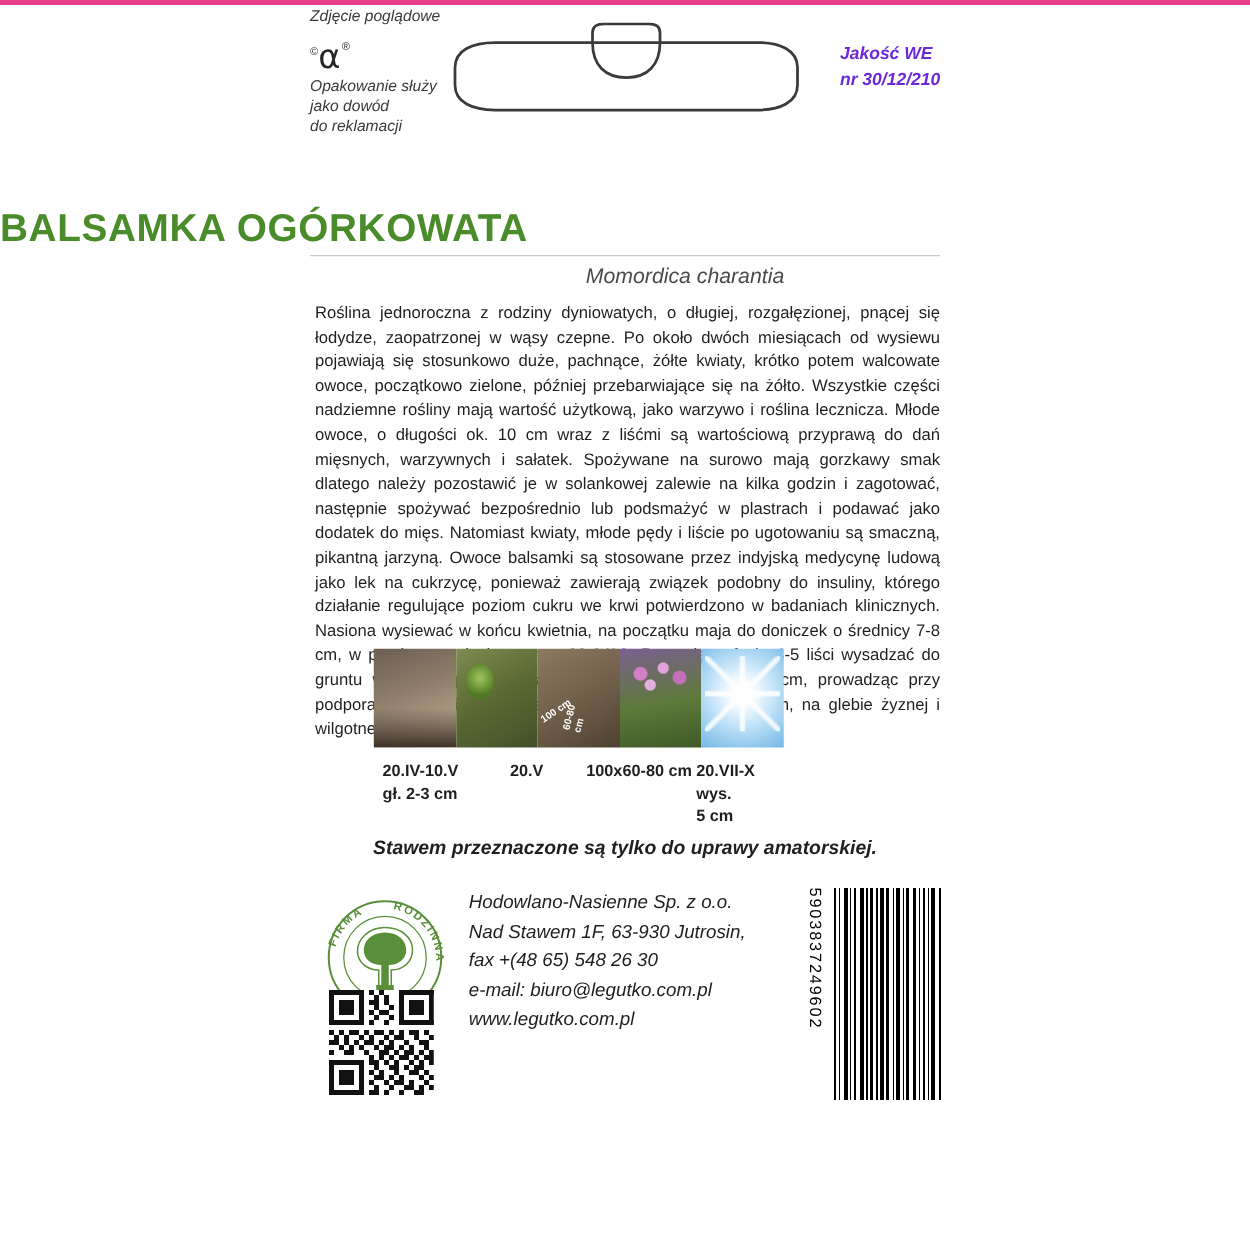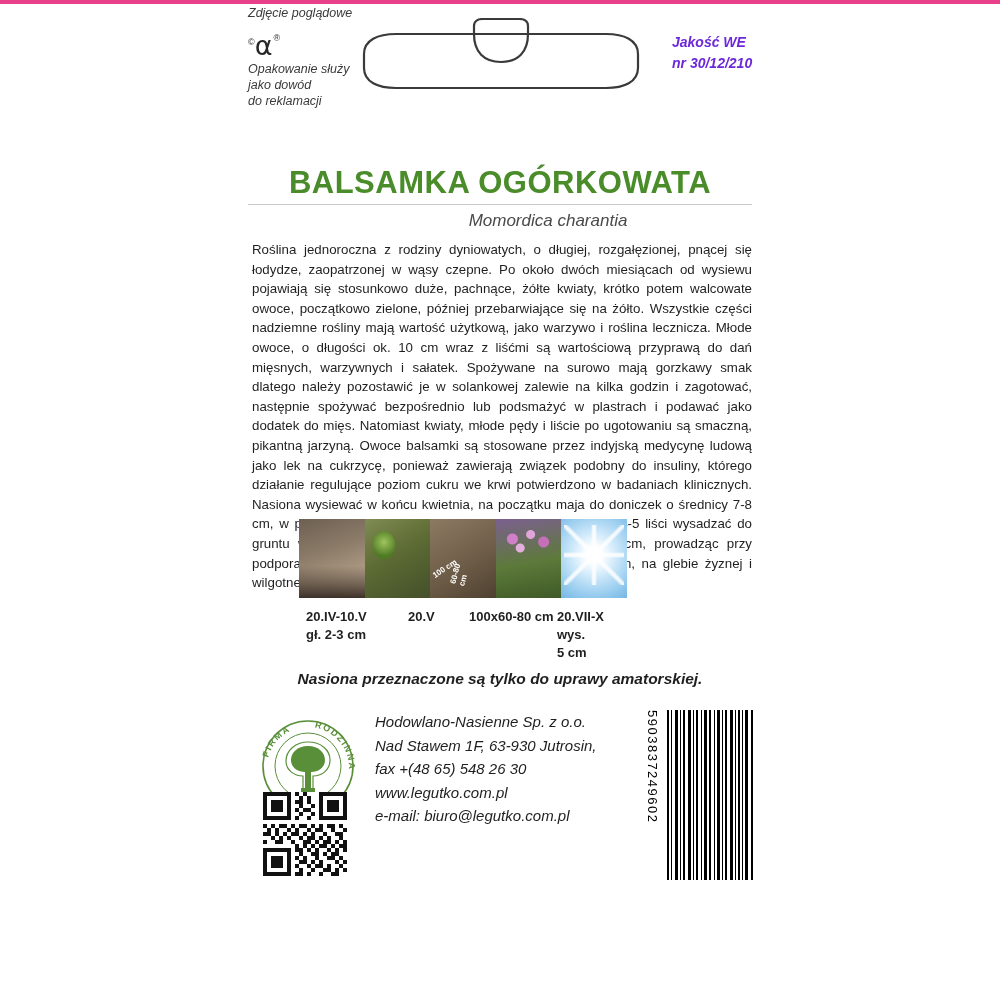--- a/index.html
+++ b/index.html
@@ -45,21 +45,21 @@
     line-height:21px;
   }
 
   
   .hanger{
     position:absolute;left:356px;top:18px;width:290px;height:90px;
   }
 
   
   .title{
-    position:absolute;left:0;top:165px;width:1000px;text-align:center;
+    position:absolute;left:0;top:165px;width:1000px;text-align:left;
     font-size:31px;font-weight:bold;letter-spacing:.5px;color:#4a8c2a;
   }
   .title-rule{
     position:absolute;left:248px;top:204px;width:504px;height:1px;
     background:#c9c9c9;
   }
   .subtitle{
     position:absolute;left:0;top:211px;width:1000px;text-align:center;
     font-size:17px;font-style:italic;color:#4a4a4a;padding-left:48px;
   }
@@ -206,21 +206,21 @@
   <div class="cap c3">
     <div>100x60-80 cm</div>
   </div>
   <div class="cap c4">
     <div>20.VII-X</div>
     <div>wys.</div>
     <div>5 cm</div>
   </div>
 </div>
 
-<div class="amateur">Nasiona przeznaczone są tylko do uprawy amatorskiej.</div>
+<div class="amateur">Stawem przeznaczone są tylko do uprawy amatorskiej.</div>
 
 <div class="logo">
   <svg width="110" height="108" viewBox="0 0 110 108">
     <defs>
       <path id="arcTop" d="M14,60 A41,41 0 0,1 96,60"></path>
       <path id="arcBot" d="M16,60 A39,39 0 0,0 94,60"></path>
     </defs>
     <circle cx="55" cy="58" r="45" fill="none" stroke="#5a8f3a" stroke-width="1.6"></circle>
     <circle cx="55" cy="58" r="33" fill="none" stroke="#5a8f3a" stroke-width="1"></circle>
     <text font-size="9" font-weight="bold" fill="#5a8f3a" font-family="Liberation Sans, sans-serif" letter-spacing="1.6">
@@ -233,22 +233,22 @@
     <path d="M55 38 C44 38 38 45 38 52 C38 60 45 64 52 64 L52 80 L58 80 L58 64 C66 64 72 59 72 52 C72 45 66 38 55 38 Z" fill="#5a8f3a"></path>
     <path d="M55 34 C42 34 33 43 33 53 C33 62 41 68 50 68 L50 84 L60 84 L60 68 C70 68 77 61 77 52 C77 42 68 34 55 34 Z" fill="none" stroke="#5a8f3a" stroke-width="1.2"></path>
     <rect x="48" y="80" width="14" height="4" fill="#5a8f3a"></rect>
   </svg>
 </div>
 
 <div class="address">
   <div class="line">Hodowlano-Nasienne Sp. z o.o.</div>
   <div class="line">Nad Stawem 1F, 63-930 Jutrosin,</div>
   <div class="line">fax  +(48 65) 548 26 30</div>
+  <div class="line">e-mail: biuro@legutko.com.pl</div>
   <div class="line">www.legutko.com.pl</div>
-  <div class="line">e-mail: biuro@legutko.com.pl</div>
 </div>
 
 <div class="qr">
   <svg width="84" height="84" viewBox="0 0 21 21" shape-rendering="crispEdges">
     <rect width="21" height="21" fill="#fff"></rect>
     <g fill="#111">
       <rect x="0" y="0" width="7" height="1"></rect>
         <rect x="0" y="6" width="7" height="1"></rect>
       <rect x="0" y="0" width="1" height="7"></rect>
         <rect x="6" y="0" width="1" height="7"></rect>

